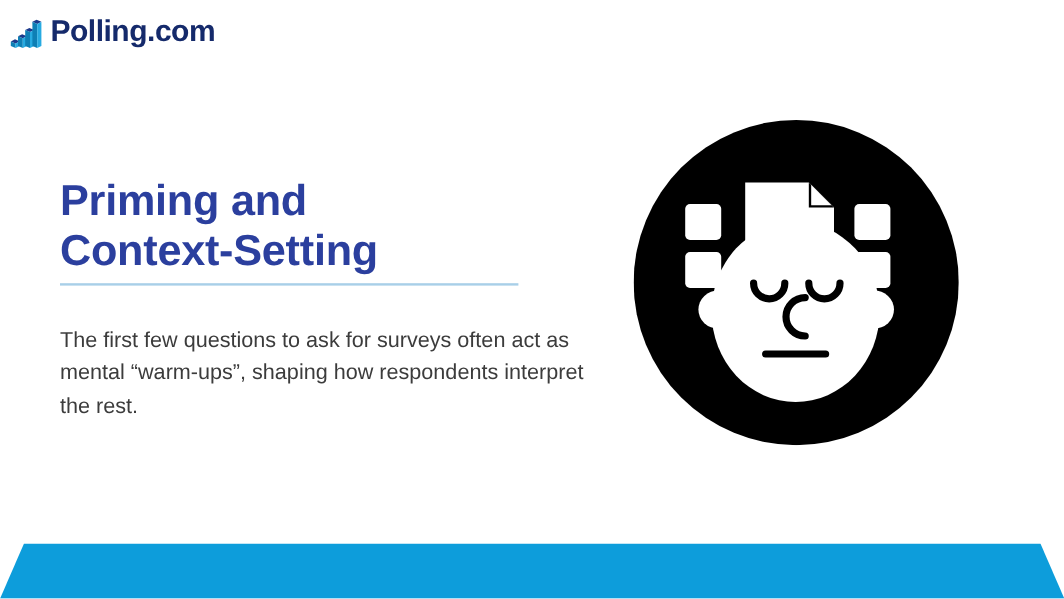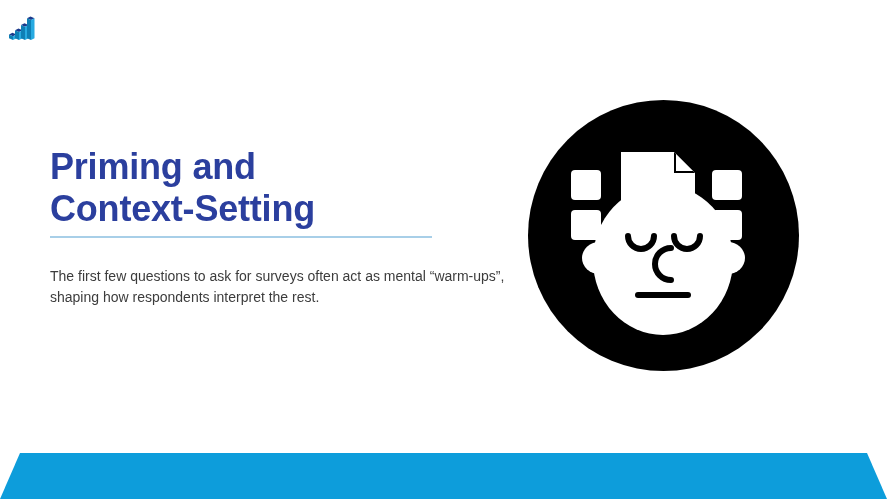--- a/index.html
+++ b/index.html
@@ -65,21 +65,21 @@
     width: 382px;
     height: 2px;
     background: #A8CFE8;
   }
   #body-copy {
     position: absolute;
     left: 50px;
     top: 252px;
     width: 460px;
     font-family: "Liberation Sans", sans-serif;
-    font-size: 14px;
+    font-size: 18px;
     line-height: 1.52;
     color: #3C3C3C;
   }
 
   
   #illustration {
     position: absolute;
     left: 528px;
     top: 100px;
     width: 271px;
@@ -132,20 +132,21 @@
           <polygon points="17,15.7 20.5,14.0 20.5,27.3 17,29" fill="#27AAE1"></polygon>
         </g>
 
         <g>
           <polygon points="19,7.2 22.5,5.5 26.5,7.2 23,8.9" fill="#1B3A8C"></polygon>
           <polygon points="19,7.2 23,8.9 23,29 19,27.3" fill="#0E7FB5"></polygon>
           <polygon points="23,8.9 26.5,7.2 26.5,27.3 23,29" fill="#27AAE1"></polygon>
         </g>
       </svg>
     </span>
+    <span id="logo-text">Polling.com</span>
   </div>
 
   <h1 id="headline">Priming and
 Context-Setting</h1>
 
   <div id="title-divider"></div>
 
   <p id="body-copy">The first few questions to ask for surveys often act as mental “warm-ups”, shaping how respondents interpret the rest.</p>
 
   <div id="illustration">

